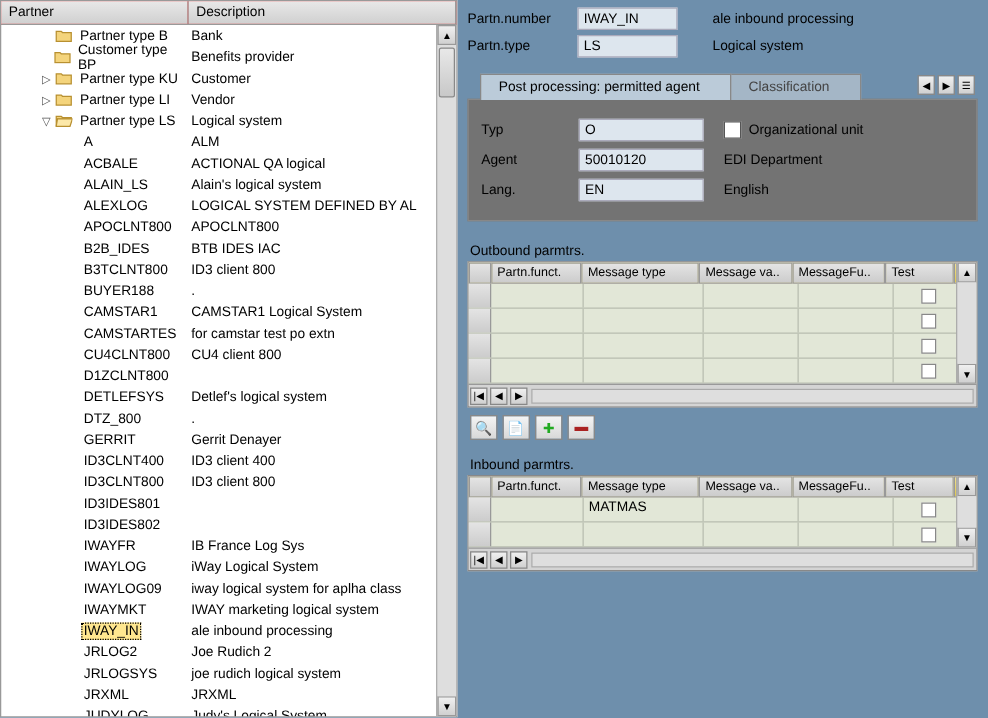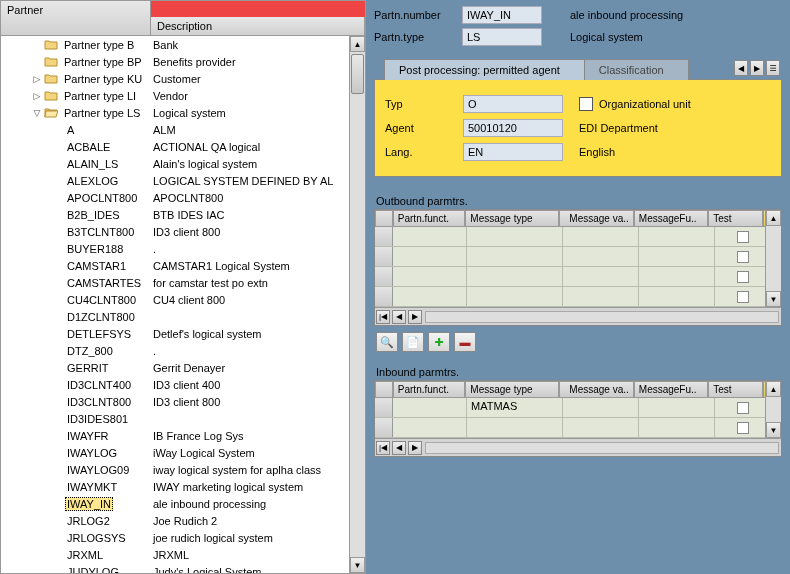--- a/index.html
+++ b/index.html
@@ -2,21 +2,21 @@
 <html><head>
 <meta charset="utf-8">
 <style>
 * { box-sizing: border-box; margin: 0; padding: 0; font-family: Arial, sans-serif; font-size: 11px; }
 body { background: #6E8FAC; width: 790px; height: 574px; overflow: hidden; display: flex; }
 
 .left-panel { width: 366px; height: 574px; background: #fff; border: 1px solid #999; display: flex; flex-direction: column; }
 .tree-header { display: flex; background: #ef4444; border-bottom: 1px solid #999; }
 .tree-header-col { padding: 3px 6px; border-right: 1px solid #999; background: linear-gradient(#E8E8E8,#D0D0D0); }
 .tree-header-col.partner { width: 150px; }
-.tree-header-col.desc { flex: 1; margin-top: 16px; }
+.tree-header-col.desc { flex: 1; }
 .tree-body { flex: 1; overflow: hidden; position: relative; }
 .tree-rows { display: flex; flex-direction: column; }
 .tree-row { display: flex; height: 17px; align-items: center; padding-left: 2px; }
 .tree-row .col-partner { width: 148px; display: flex; align-items: center; }
 .tree-row .col-desc { flex: 1; padding-left: 2px; }
 .tree-indent { display: inline-block; }
 .tree-toggle { width: 12px; height: 12px; display: inline-flex; align-items: center; justify-content: center; color: #555; font-size: 9px; }
 .folder-icon { width: 16px; height: 12px; margin-right: 3px; display: inline-flex; align-items: center; justify-content: center; }
 .folder-icon svg { width: 14px; height: 11px; }
 .leaf-text { padding: 1px 2px; }
@@ -33,21 +33,21 @@
 .form-value { width: 80px; background: #DDE6EE; border: 1px solid #AAB; padding: 2px 4px; margin-right: 28px; }
 .form-text { color: #000; }
 
 .tab-area { margin: 10px 6px 8px 6px; position: relative; }
 .tab-nav { position: absolute; right: 2px; top: 2px; display: flex; gap: 2px; }
 .tab-nav-btn { width: 14px; height: 16px; background: linear-gradient(#F0F0F0,#D0D0D0); border: 1px solid #888; display: flex; align-items: center; justify-content: center; font-size: 8px; }
 .tabs { display: flex; padding-left: 10px; }
 .tab { padding: 4px 24px 4px 14px; border: 1px solid #888; border-bottom: none; margin-right: -1px; position: relative; top: 1px; }
 .tab.active { background: #BBCBD9; z-index: 2; }
 .tab.inactive { background: #A4B6C6; color: #444; }
-.tab-content { background: #fde047; border: 1px solid #888; padding: 12px 10px; }
+.tab-content { background: #737373; border: 1px solid #888; padding: 12px 10px; }
 .tc-row { display: flex; align-items: center; height: 24px; }
 .tc-label { width: 78px; }
 .tc-value { width: 100px; background: #DDE6EE; border: 1px solid #AAB; padding: 2px 4px; margin-right: 16px; }
 .tc-check { width: 14px; height: 14px; border: 1px solid #555; background: #fff; margin-right: 6px; display: inline-block; }
 .tc-text { }
 
 .section-label { margin: 10px 0 2px 8px; color: #000; }
 .grid-wrap { margin: 0 6px; border: 1px solid #888; background: #D4D4D4; position: relative; }
 .grid-header { display: flex; background: #fef9c3; }
 .grid-header-cell { border: 1px solid #999; background: linear-gradient(#E4E4E4,#CCCCCC); padding: 2px 4px; font-size: 10px; white-space: nowrap; overflow: hidden; }
@@ -58,21 +58,21 @@
 .grid-hscroll { height: 18px; background: #D4D4D4; display: flex; align-items: center; border-top: 1px solid #999; }
 .hscroll-btn { width: 14px; height: 14px; background: linear-gradient(#F0F0F0,#D0D0D0); border: 1px solid #888; display: flex; align-items: center; justify-content: center; font-size: 8px; margin: 0 1px; }
 .hscroll-track { flex: 1; height: 12px; background: #DEDEDE; border: 1px solid #AAA; position: relative; margin: 0 2px; }
 
 .toolbar { display: flex; gap: 4px; margin: 6px 0 4px 8px; }
 .tb-btn { width: 22px; height: 20px; background: linear-gradient(#F4F4F4,#D8D8D8); border: 1px solid #888; display: flex; align-items: center; justify-content: center; }
 
 .w-rowmarker { width: 18px; }
 .w-pfunct { width: 74px; }
 .w-mtype { width: 96px; }
-.w-mvar { width: 76px; text-align: right; }
+.w-mvar { width: 76px; }
 .w-mfu { width: 76px; }
 .w-test { width: 56px; }
 .w-config { width: 18px; }
 .row-marker { background: linear-gradient(#E4E4E4,#CCCCCC); border-right: 1px solid #999; }
 .test-box { width: 12px; height: 12px; background: #fff; border: 1px solid #888; margin: 2px auto; }
 .config-icon { width: 18px; background: linear-gradient(#F0E090,#E0C850); border-left: 1px solid #999; }
 </style>
 </head>
 <body>
 
@@ -98,21 +98,21 @@
         </div>
         <div class="tree-row">
           <div class="col-partner">
             <span class="tree-indent" style="width:28px"></span>
             <span class="tree-toggle"></span>
             <span class="folder-icon">
               <svg viewBox="0 0 14 11">
                 <path d="M1 2h4l1 1h7v7H1z" fill="#F4D47C" stroke="#B89030"></path>
               </svg>
             </span>
-            <span class="leaf-text">Partner type BP</span>
+            <span class="leaf-text">Customer type BP</span>
           </div>
           <div class="col-desc">Benefits provider</div>
         </div>
         <div class="tree-row">
           <div class="col-partner">
             <span class="tree-indent" style="width:28px"></span>
             <span class="tree-toggle">▷</span>
             <span class="folder-icon">
               <svg viewBox="0 0 14 11">
                 <path d="M1 2h4l1 1h7v7H1z" fill="#F4D47C" stroke="#B89030"></path>
@@ -265,20 +265,27 @@
           <div class="col-partner">
             <span class="tree-indent" style="width:62px"></span>
             <span class="leaf-text">ID3CLNT800</span>
           </div>
           <div class="col-desc">ID3 client 800</div>
         </div>
         <div class="tree-row">
           <div class="col-partner">
             <span class="tree-indent" style="width:62px"></span>
             <span class="leaf-text">ID3IDES801</span>
+          </div>
+          <div class="col-desc"></div>
+        </div>
+        <div class="tree-row">
+          <div class="col-partner">
+            <span class="tree-indent" style="width:62px"></span>
+            <span class="leaf-text">ID3IDES802</span>
           </div>
           <div class="col-desc"></div>
         </div>
         <div class="tree-row">
           <div class="col-partner">
             <span class="tree-indent" style="width:62px"></span>
             <span class="leaf-text">IWAYFR</span>
           </div>
           <div class="col-desc">IB France Log Sys</div>
         </div>

